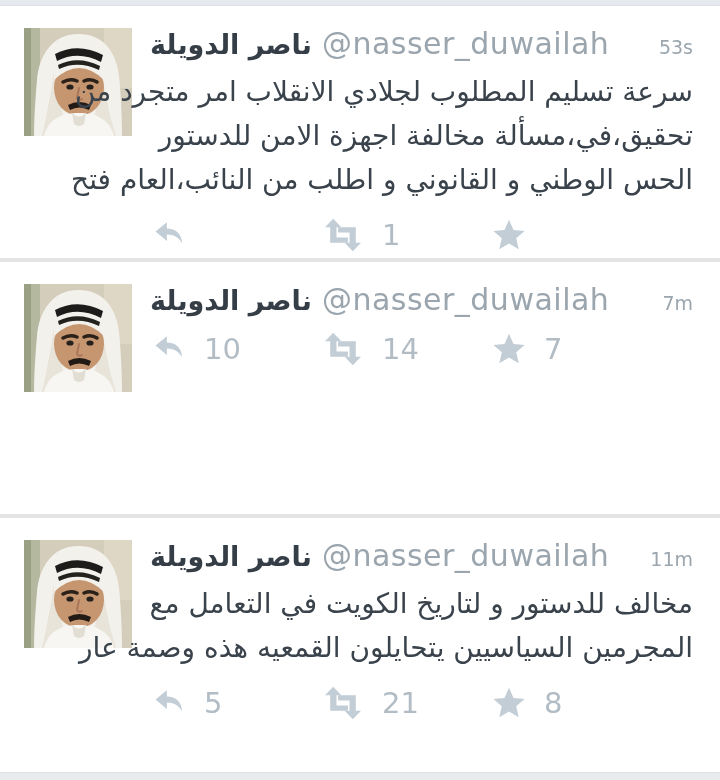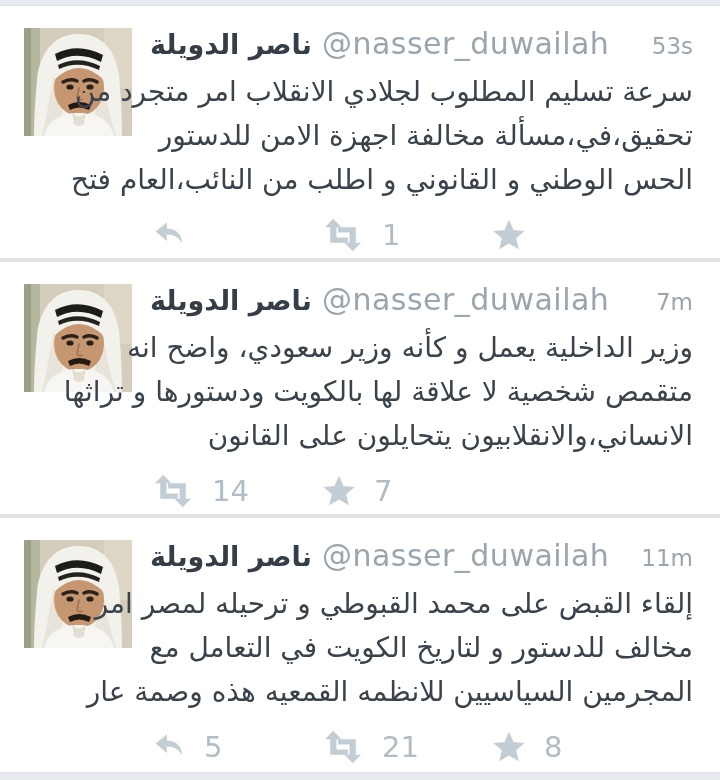--- a/index.html
+++ b/index.html
@@ -37,21 +37,21 @@
   .tweet-header { display: flex; align-items: baseline; height: 34px; }
   .display-name {
     font-size: 27px; font-weight: bold; color: #353e47;
     white-space: nowrap;
   }
   .handle {
     font-size: 30px; color: #9aa5ae; margin-left: 10px;
     white-space: nowrap; overflow: hidden; text-overflow: ellipsis;
     letter-spacing: 0.5px;
   }
-  .timestamp { margin-left: auto; font-size: 23px; color: #9aa5ae; padding-left: 8px; }
+  .timestamp { margin-left: auto; font-size: 19px; color: #9aa5ae; padding-left: 8px; }
 
   .tweet-text {
     margin-top: 10px;
     direction: rtl;
     text-align: right;
     font-size: 28px;
     line-height: 44px;
     color: #3a434c;
   }
   .tweet-text .line { white-space: nowrap; }
@@ -163,26 +163,29 @@
         <path d="M20 108 C24 92 36 85 55 85 C73 85 86 92 90 108 Z" fill="#f7f6f2"></path>
         <path d="M48 85 Q55 92 62 85 L60 96 Q55 100 50 96 Z" fill="#e3ded4"></path>
       </svg>
     </span>
     <div class="content">
       <header class="tweet-header">
         <span class="display-name">ناصر الدويلة</span>
         <span class="handle">@nasser_duwailah</span>
         <span class="timestamp">7m</span>
       </header>
-      <div class="tweet-text">
-        <div class="line">وزير الداخلية يعمل و كأنه وزير سعودي، واضح انه</div>
-        <div class="line">متقمص شخصية لا علاقة لها بالكويت ودستورها و تراثها</div>
-        <div class="line">الانساني،والانقلابيون يتحايلون على القانون</div>
-      </div>
       <div class="actions">
+        <div class="action">
+          <span class="icon">
+            <svg width="38" height="34" viewBox="0 0 24 24">
+                <path d="M10.5 3 L2.5 9.6 L10.5 16.2 V11.6 C15.6 11.6 18.9 13.7 21.3 17.8 C20.8 10.9 16.6 7.4 10.5 7.4 Z" fill="#c2cdd6"></path>
+              </svg>
+          </span>
+          <span class="count">10</span>
+        </div>
         <div class="action">
           <span class="icon">
             <svg width="46" height="36" viewBox="0 0 26 22">
                 <path d="M7 1 L12 6.2 H9 V12.5 H16 V15.8 H5.2 V6.2 H2 Z" fill="#c2cdd6"></path>
                 <path d="M19 21 L14 15.8 H17 V9.5 H10 V6.2 H20.8 V15.8 H24 Z" fill="#c2cdd6"></path>
               </svg>
           </span>
           <span class="count">14</span>
         </div>
         <div class="action">
@@ -222,23 +225,22 @@
         <path d="M48 85 Q55 92 62 85 L60 96 Q55 100 50 96 Z" fill="#e3ded4"></path>
       </svg>
     </span>
     <div class="content">
       <header class="tweet-header">
         <span class="display-name">ناصر الدويلة</span>
         <span class="handle">@nasser_duwailah</span>
         <span class="timestamp">11m</span>
       </header>
       <div class="tweet-text">
-        <div class="line">إلقاء القبض على محمد القبوطي و ترحيله لمصر امر</div>
         <div class="line">مخالف للدستور و لتاريخ الكويت في التعامل مع</div>
-        <div class="line">المجرمين السياسيين للانظمه القمعيه هذه وصمة عار</div>
+        <div class="line">المجرمين السياسيين يتحايلون القمعيه هذه وصمة عار</div>
       </div>
       <div class="actions">
         <div class="action">
           <span class="icon">
             <svg width="38" height="34" viewBox="0 0 24 24">
                 <path d="M10.5 3 L2.5 9.6 L10.5 16.2 V11.6 C15.6 11.6 18.9 13.7 21.3 17.8 C20.8 10.9 16.6 7.4 10.5 7.4 Z" fill="#c2cdd6"></path>
               </svg>
           </span>
           <span class="count">5</span>
         </div>

